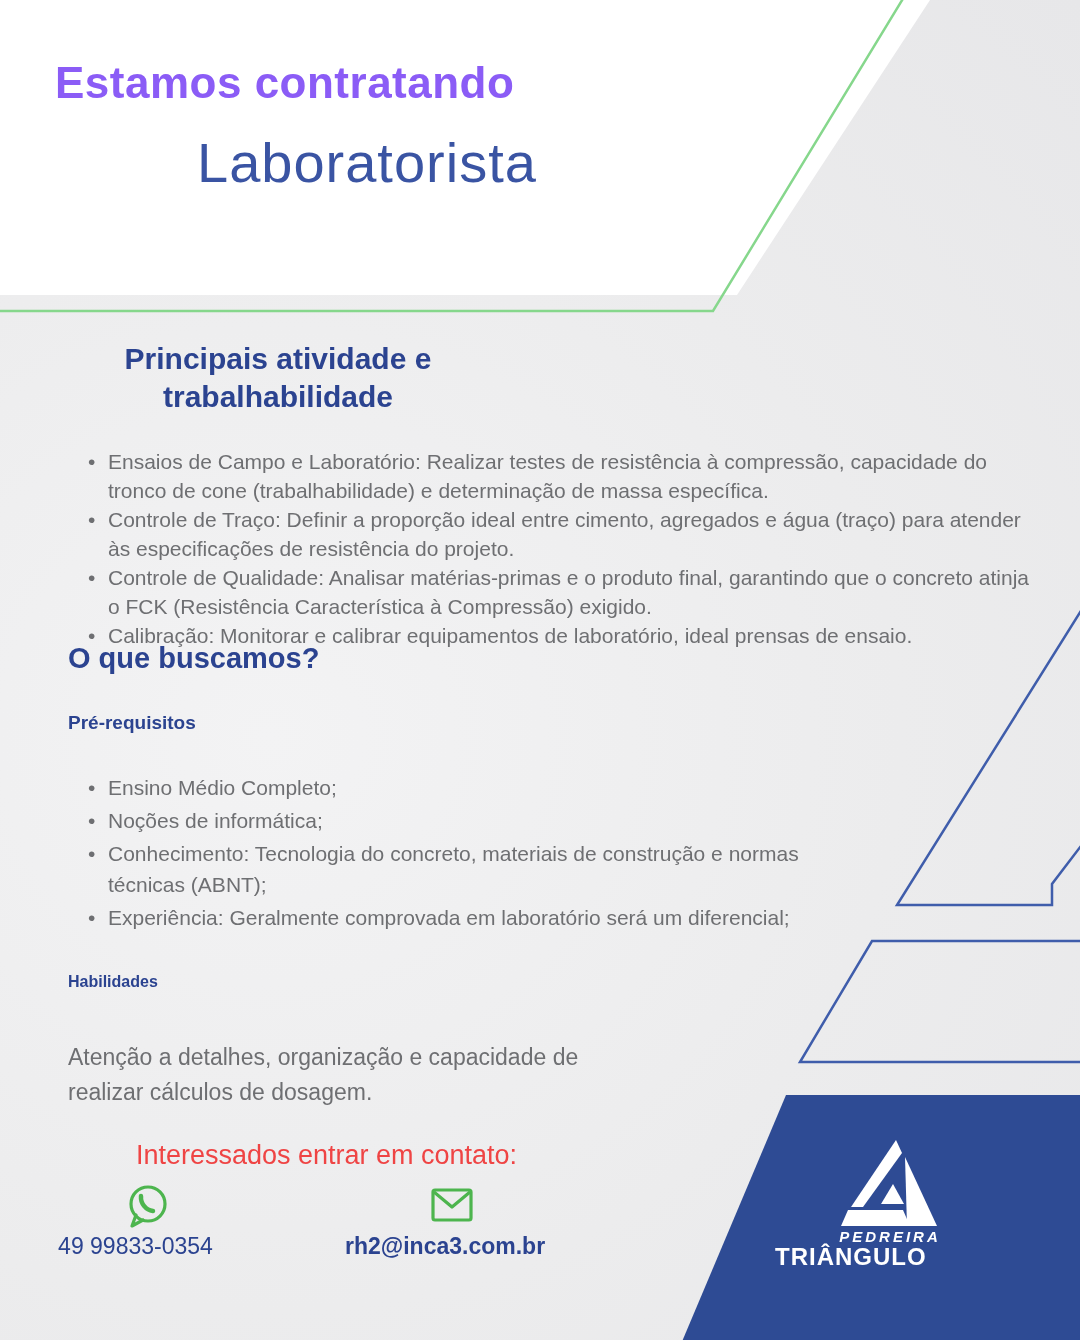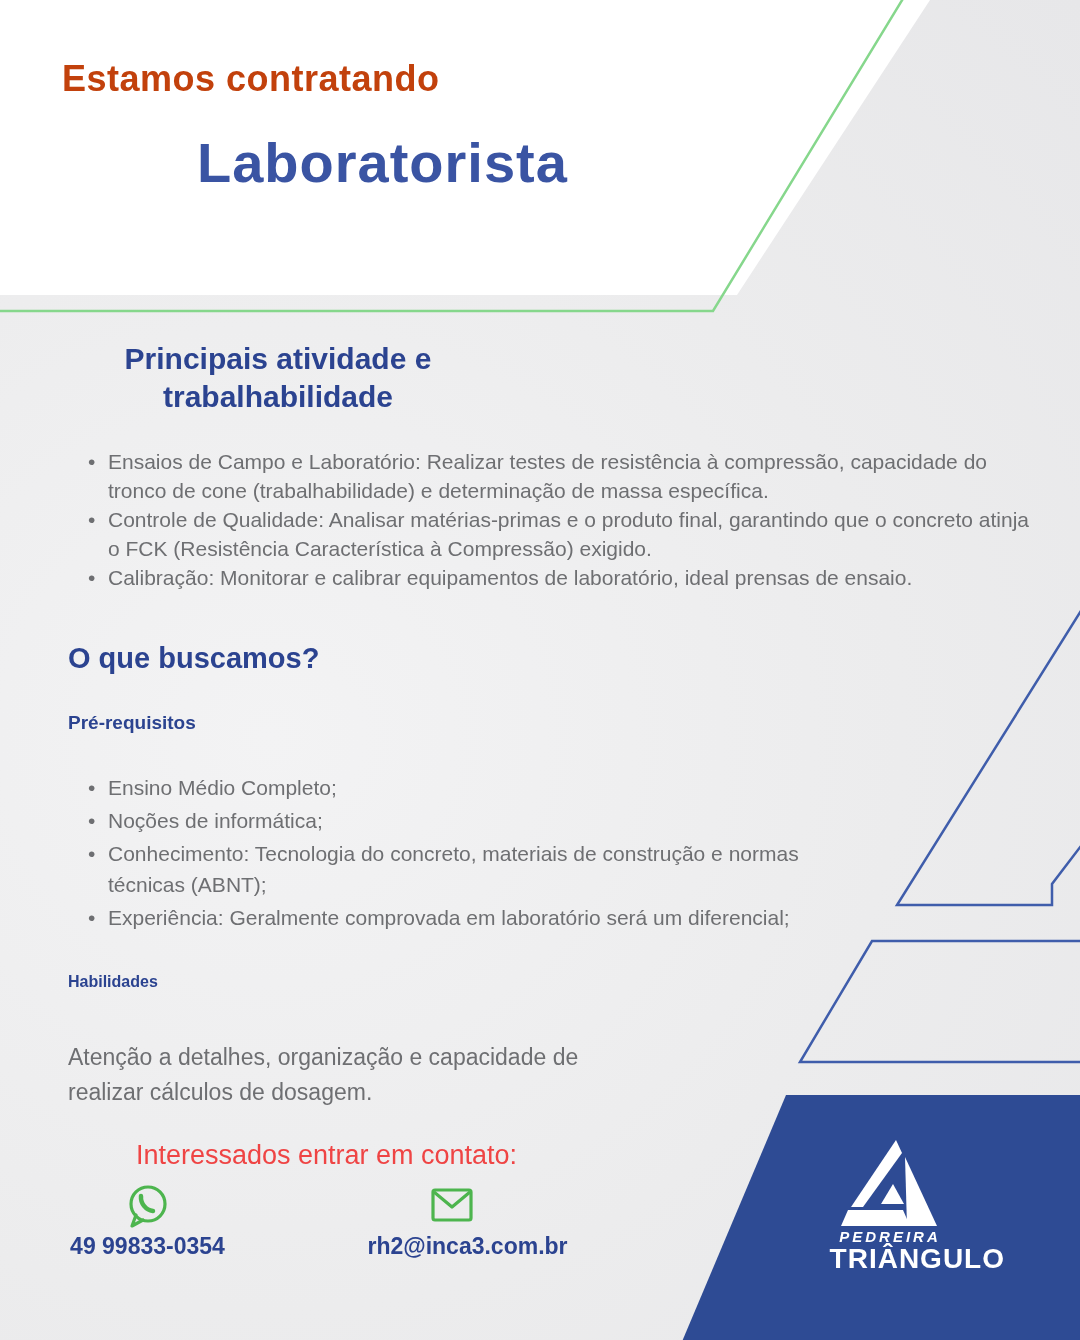--- a/index.html
+++ b/index.html
@@ -4,42 +4,42 @@
 <style>
   html,body{margin:0;padding:0;}
   body{
     width:1080px;height:1340px;position:relative;overflow:hidden;
     font-family:"Liberation Sans", sans-serif;
     background:radial-gradient(ellipse at 25% 55%, #f3f3f4 0%, #ececed 55%, #e7e7e9 100%);
   }
   .abs{position:absolute;}
   .deco{pointer-events:none;}
   
-  .eyebrow{left:62px;top:58px;font-size:36px;font-weight:700;color:#c2410c;letter-spacing:.5px;}
-  .job-title{left:197px;top:130px;font-size:56px;font-weight:700;color:#3a54a3;letter-spacing:1px;}
+  .eyebrow{left:55px;top:58px;font-size:44px;font-weight:700;color:#8b5cf6;letter-spacing:.5px;}
+  .job-title{left:197px;top:130px;font-size:56px;font-weight:400;color:#3a54a3;letter-spacing:1px;}
   
   .h-resp{left:78px;top:340px;width:400px;text-align:center;font-size:30px;line-height:38px;font-weight:700;color:#2b4390;}
   .h-buscamos{left:68px;top:642px;font-size:29px;font-weight:700;color:#2b4390;}
   .h-prereq{left:68px;top:712px;font-size:19px;font-weight:700;color:#2b4390;text-align:center;}
   .h-habil{left:68px;top:973px;font-size:16px;font-weight:700;color:#2b4390;}
   
   ul.flyer-list{list-style:none;margin:0;padding:0;color:#6e6f72;}
   ul.flyer-list li{position:relative;padding-left:22px;}
   ul.flyer-list li::before{content:"\2022";position:absolute;left:2px;top:0;color:#6e6f72;}
   .list-resp{left:86px;top:447px;width:948px;font-size:21px;line-height:29px;}
   .list-prereq{left:86px;top:772px;width:790px;font-size:21px;line-height:31px;}
   .list-prereq li{margin-bottom:2px;}
   .skills-text{left:68px;top:1040px;width:585px;font-size:23px;line-height:35px;color:#6e6f72;}
   
   .contact-heading{left:63px;top:1140px;width:527px;text-align:center;font-size:27px;color:#ef4444;}
-  .contact-phone{left:30px;top:1233px;width:235px;text-align:center;font-size:23px;font-weight:700;color:#2b4390;}
-  .contact-email{left:345px;top:1233px;width:245px;text-align:center;font-size:23px;font-weight:700;color:#2b4390;}
+  .contact-phone{left:18px;top:1233px;width:235px;text-align:center;font-size:23px;font-weight:400;color:#2b4390;}
+  .contact-email{left:345px;top:1233px;width:245px;font-size:23px;font-weight:700;color:#2b4390;}
   
   .brand-top{left:790px;top:1228px;width:200px;text-align:center;font-size:15px;font-weight:700;letter-spacing:3px;color:#ffffff;font-style:italic;}
-  .brand-bottom{left:775px;top:1243px;width:230px;text-align:right;font-size:28px;font-weight:700;letter-spacing:1px;color:#ffffff;}
+  .brand-bottom{left:775px;top:1243px;width:230px;text-align:left;font-size:24px;font-weight:700;letter-spacing:1px;color:#ffffff;}
 </style>
 </head>
 <body>
 
 <svg class="abs deco" width="1080" height="1340" viewBox="0 0 1080 1340" style="left:0;top:0;">
 
   <polygon points="0,0 930,0 737,295 0,295" fill="#ffffff"></polygon>
 
   <polyline points="904,-3 713,311 0,311" fill="none" stroke="#86d78c" stroke-width="2.5"></polyline>
 
@@ -56,20 +56,21 @@
     <polygon points="893,1184 904,1204 881,1204"></polygon>
   </g>
 </svg>
 
 <div class="abs eyebrow">Estamos contratando</div>
 <div class="abs job-title">Laboratorista</div>
 
 <div class="abs h-resp">Principais atividade e trabalhabilidade</div>
 <ul class="abs flyer-list list-resp">
   <li>Ensaios de Campo e Laboratório: Realizar testes de resistência à compressão, capacidade do tronco de cone (trabalhabilidade) e determinação de massa específica.</li>
+  <li>Controle de Traço: Definir a proporção ideal entre cimento, agregados e água (traço) para atender às especificações de resistência do projeto.</li>
   <li>Controle de Qualidade: Analisar matérias-primas e o produto final, garantindo que o concreto atinja o FCK (Resistência Característica à Compressão) exigido.</li>
   <li>Calibração: Monitorar e calibrar equipamentos de laboratório, ideal prensas de ensaio.</li>
 </ul>
 
 <div class="abs h-buscamos">O que buscamos?</div>
 <div class="abs h-prereq">Pré-requisitos</div>
 <ul class="abs flyer-list list-prereq">
   <li>Ensino Médio Completo;</li>
   <li>Noções de informática;</li>
   <li>Conhecimento: Tecnologia do concreto, materiais de construção e normas técnicas (ABNT);</li>

